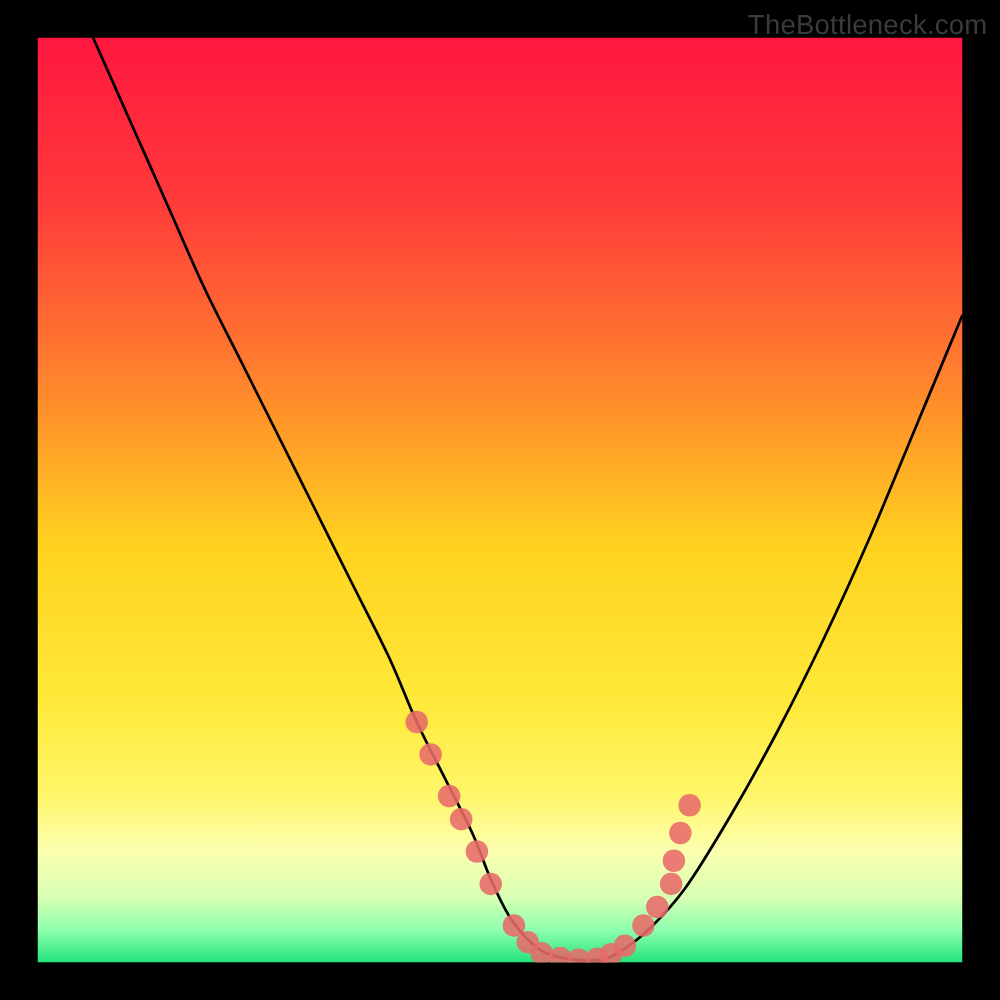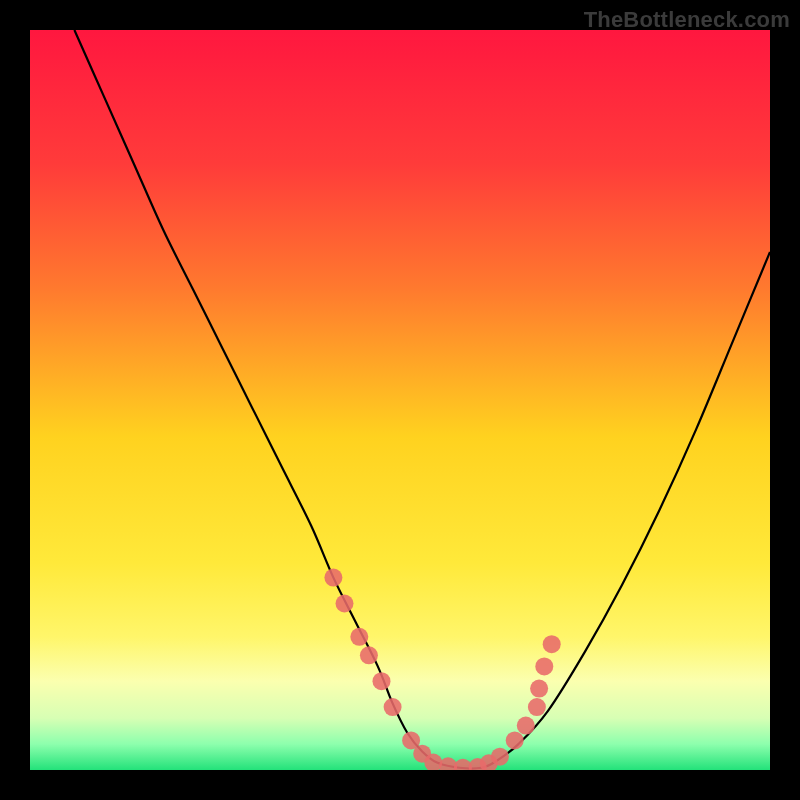--- a/index.html
+++ b/index.html
@@ -25,21 +25,21 @@
     left: 30px;
     width: 740px;
     height: 740px;
   }
   .watermark {
     position: absolute;
     top: 7px;
     right: 10px;
     color: #3b3b3b;
     font-size: 22px;
-    font-weight: 700;
+    font-weight: 400;
     letter-spacing: 0.2px;
     user-select: none;
   }
 </style>
 </head>
 <body>
 
 <div class="frame">
   <div class="watermark">TheBottleneck.com</div>
   <div class="plot">

